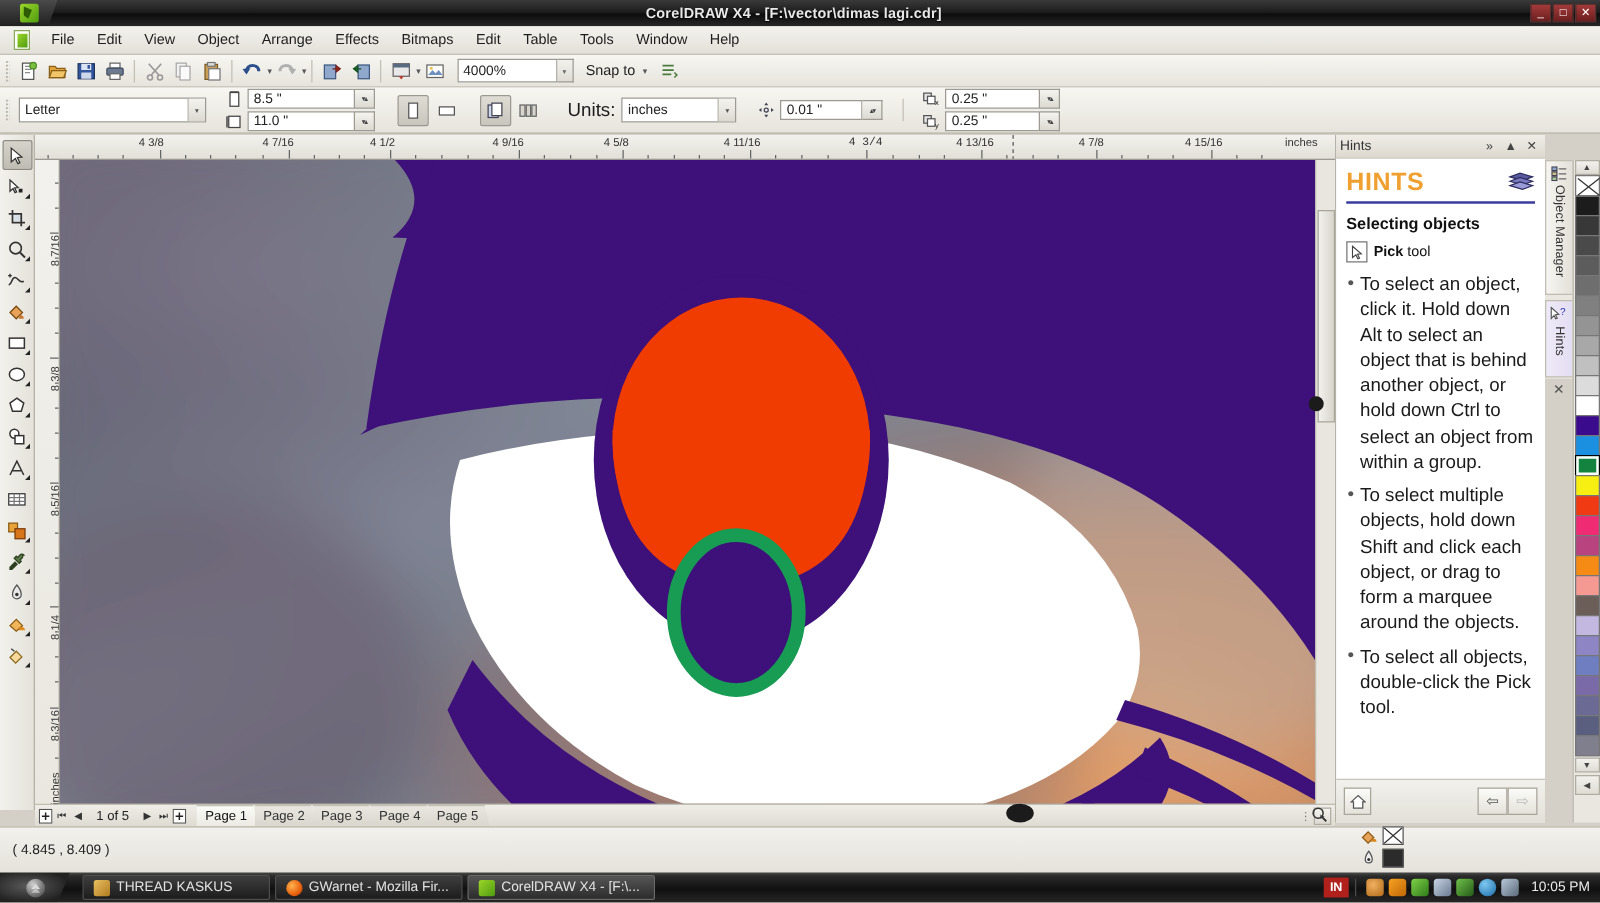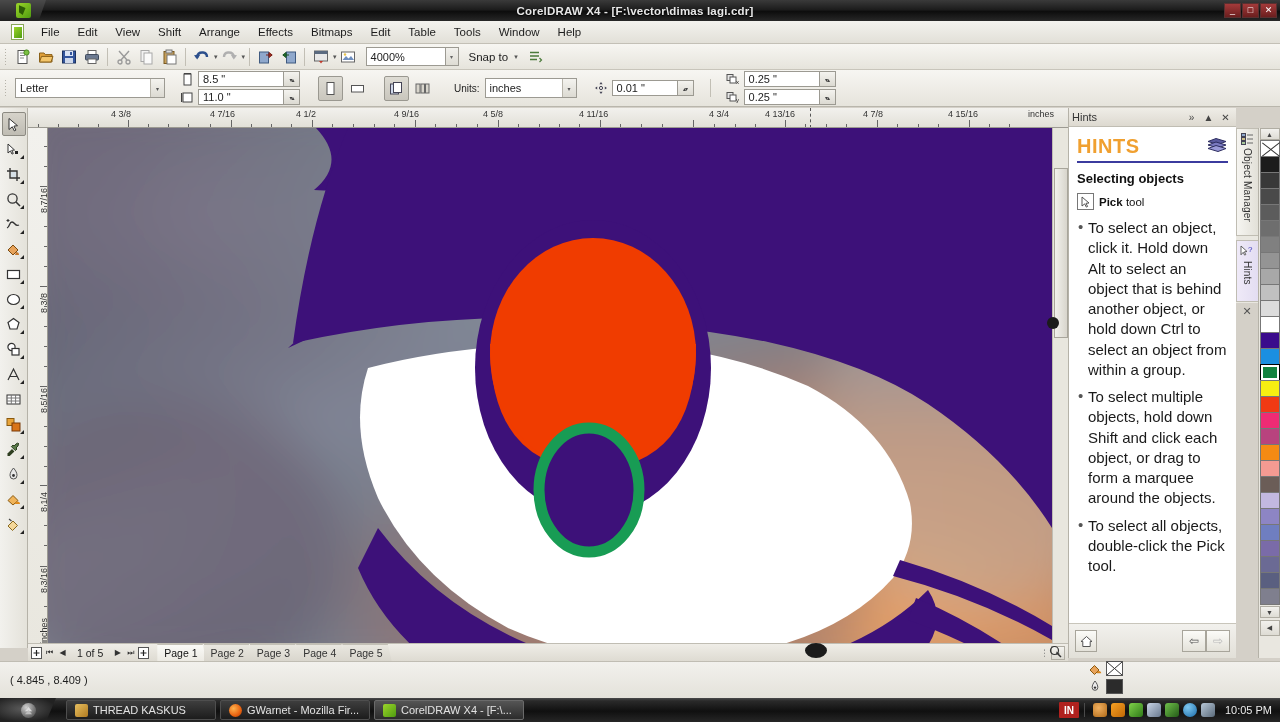--- a/index.html
+++ b/index.html
@@ -331,21 +331,21 @@
     </div>
   </div>
 
   <div class="menubar">
     <div class="menu-doc-icon">
       <div class="mini-doc"></div>
     </div>
     <div class="menuitem">File</div>
     <div class="menuitem">Edit</div>
     <div class="menuitem">View</div>
-    <div class="menuitem">Shift</div>
+    <div class="menuitem">Object</div>
     <div class="menuitem">Arrange</div>
     <div class="menuitem">Effects</div>
     <div class="menuitem">Bitmaps</div>
     <div class="menuitem">Edit</div>
     <div class="menuitem">Table</div>
     <div class="menuitem">Tools</div>
     <div class="menuitem">Window</div>
     <div class="menuitem">Help</div>
   </div>
 
@@ -521,21 +521,21 @@
       <div class="pbtn">
         <svg width="17" height="15" viewBox="0 0 17 15">
             <rect x="1" y="3" width="4" height="9" fill="#d8d5cc" stroke="#666"></rect>
             <rect x="6" y="3" width="3.5" height="9" fill="#d8d5cc" stroke="#666"></rect>
             <rect x="10.5" y="3" width="3.5" height="9" fill="#d8d5cc" stroke="#666"></rect>
           </svg>
       </div>
     </div>
 
     <div style="display:flex; align-items:center; margin-left:18px;">
-      <span style="font-size:10px; color:#1d1d1d; margin-right:5px;">Units:</span>
+      <span style="font-size:15px; color:#1d1d1d; margin-right:5px;">Units:</span>
       <span class="combo" style="width:92px;">
         <span>inches</span>
         <span class="combo-arrow">▾</span>
       </span>
     </div>
 
     <div style="display:flex; align-items:center; margin-left:16px;">
       <span class="pb-icon">
         <svg width="14" height="14" viewBox="0 0 14 14">
             <path d="M7 1l1.6 2.2H5.4zM7 13l1.6-2.2H5.4zM1 7l2.2-1.6v3.2zM13 7l-2.2-1.6v3.2z" fill="#445"></path>
@@ -703,21 +703,21 @@
     <span class="rlabel" style="left:182px;">4 7/16</span>
     <span class="rtick" style="left:203px; height:7px;"></span>
     <span class="rlabel" style="left:268px;">4 1/2</span>
     <span class="rtick" style="left:284px; height:7px;"></span>
     <span class="rlabel" style="left:366px;">4 9/16</span>
     <span class="rtick" style="left:387px; height:7px;"></span>
     <span class="rlabel" style="left:455px;">4 5/8</span>
     <span class="rtick" style="left:470px; height:7px;"></span>
     <span class="rlabel" style="left:551px;">4 11/16</span>
     <span class="rtick" style="left:572px; height:7px;"></span>
-    <span class="rlabel" style="left:681px;">4 3/4</span>
+    <span class="rlabel" style="left:651px;font-family:Liberation Mono, monospace;">4 3/4</span>
     <span class="rtick" style="left:665px; height:7px;"></span>
     <span class="rlabel" style="left:737px;">4 13/16</span>
     <span class="rtick" style="left:757px; height:7px;"></span>
     <span class="rlabel" style="left:835px;">4 7/8</span>
     <span class="rtick" style="left:849px; height:7px;"></span>
     <span class="rlabel" style="left:920px;">4 15/16</span>
     <span class="rtick" style="left:941px; height:7px;"></span>
     <span class="rlabel" style="left:1000px;">inches</span>
 
     <span class="rtick" style="left:10px; height:3px;"></span>

